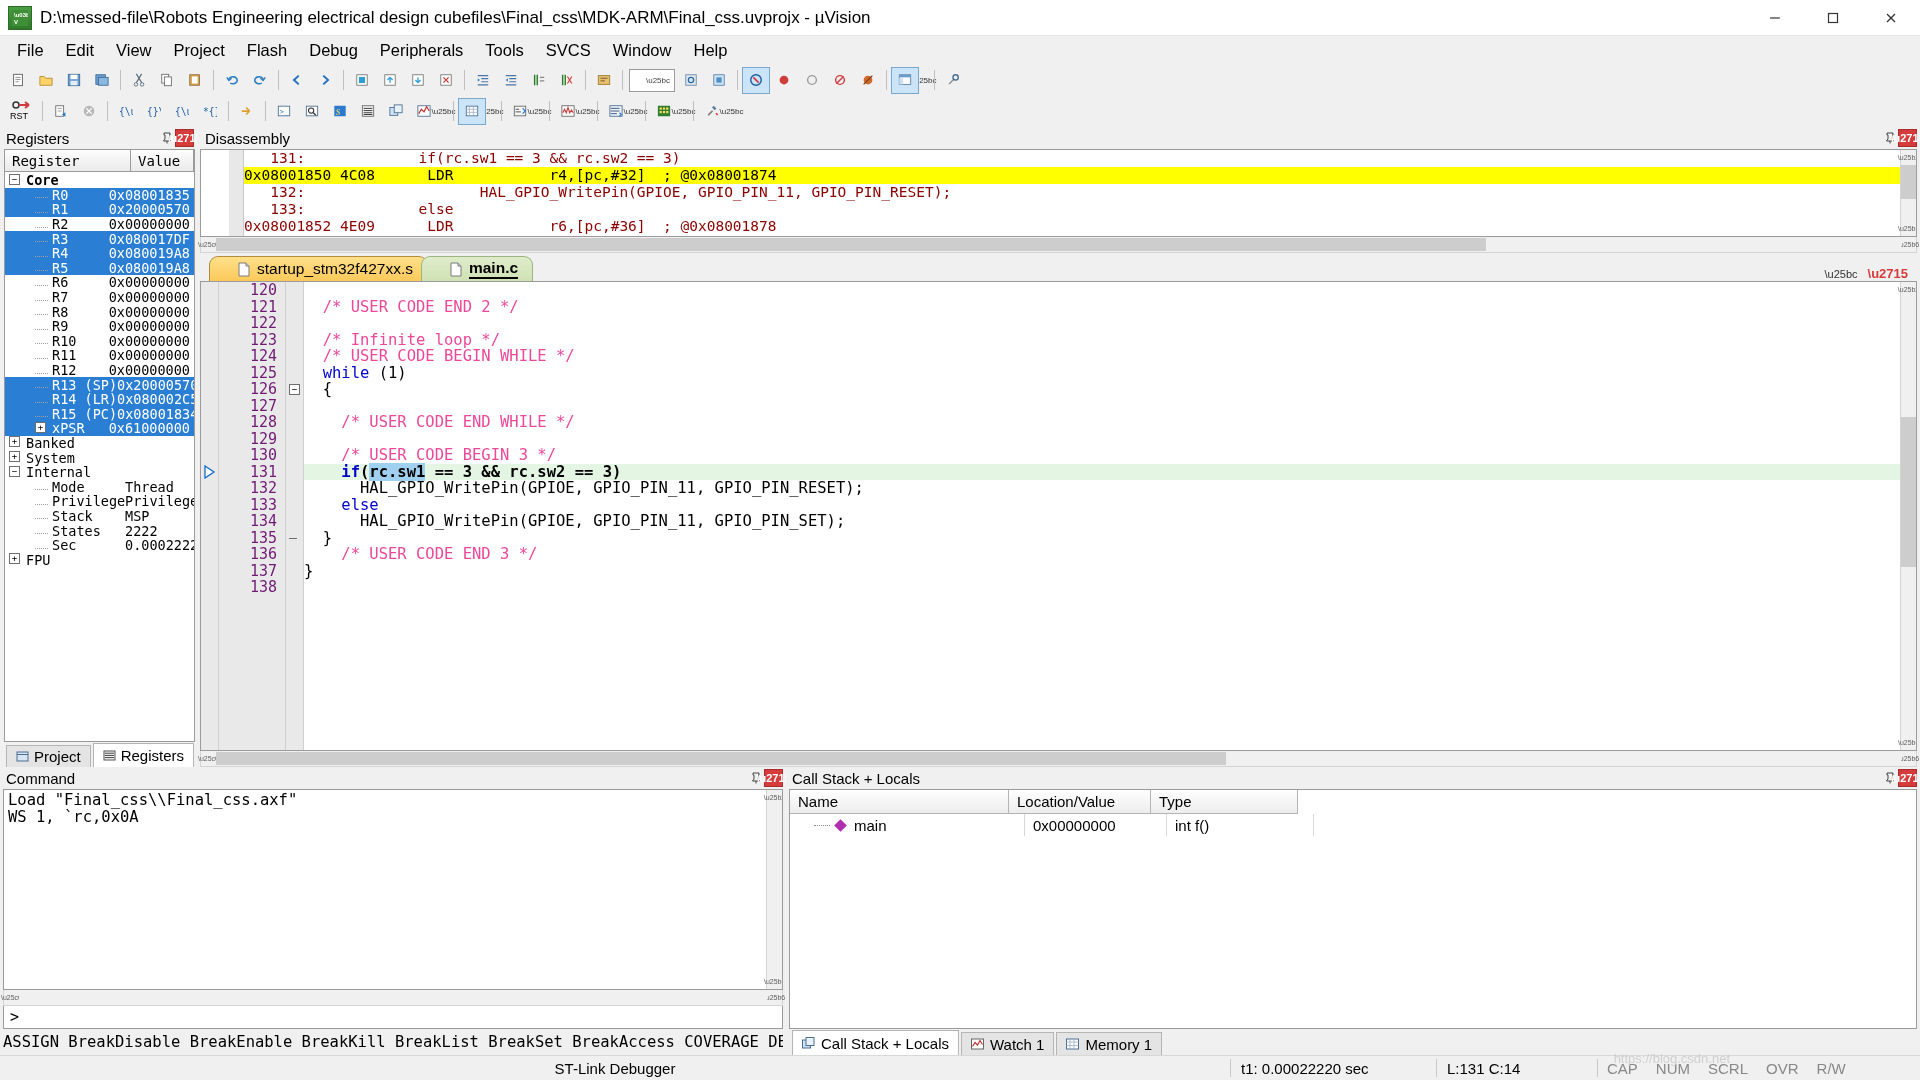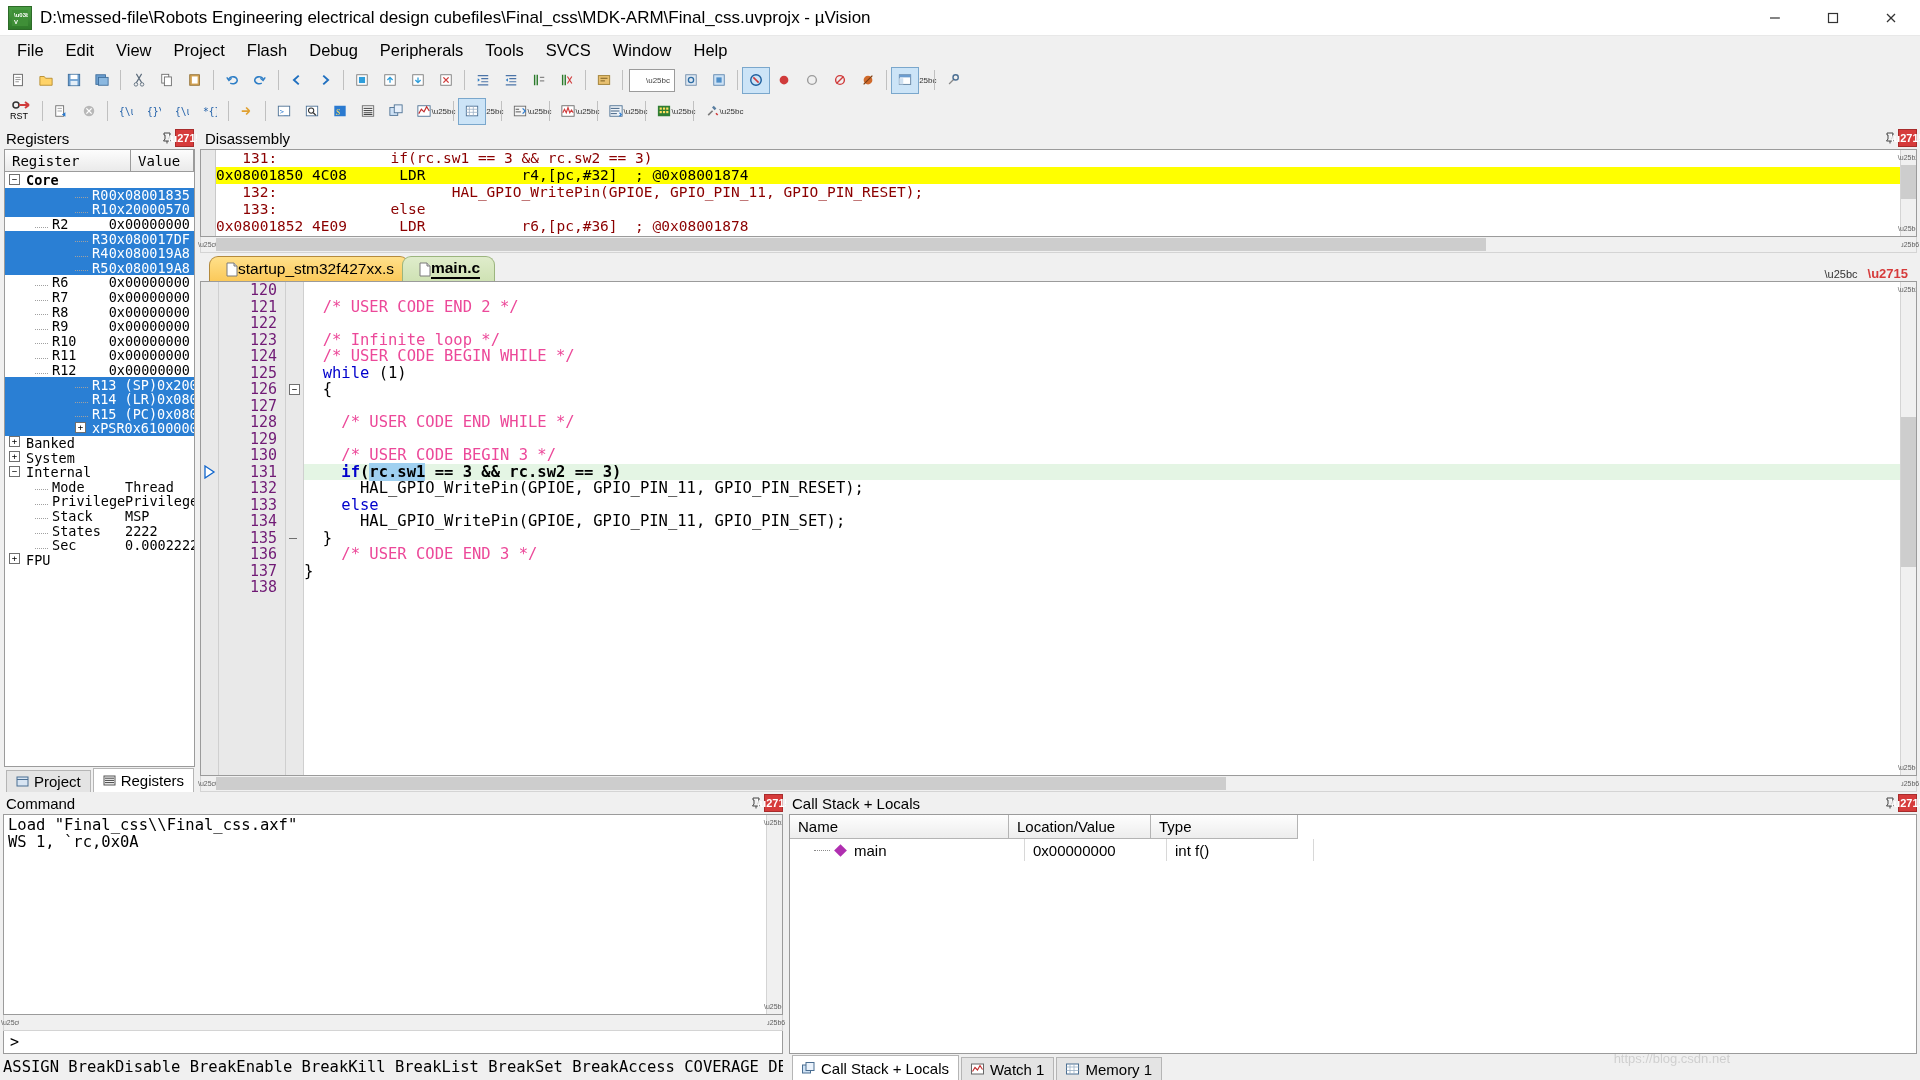--- a/index.html
+++ b/index.html
@@ -43,57 +43,57 @@
   .close-ico{width:17px;height:16px;margin-right:3px;background:#d63b3b;color:#fff;font-size:11px;font-weight:bold;
     display:flex;align-items:center;justify-content:center;border:1px solid #a82c2c;}
   .reg-body{flex:1 1 auto;margin:0 2px 0 4px;background:#fff;border:1px solid #9b9b9b;display:flex;flex-direction:column;min-height:0;overflow:hidden;}
   .reg-hdr{display:flex;height:21px;background:#f0f0f0;border-bottom:1px solid #9b9b9b;flex:0 0 auto;}
   .reg-hdr div{font-family:"DejaVu Sans Mono",monospace;font-size:14px;display:flex;align-items:center;padding-left:7px;
     border-right:1px solid #9b9b9b;background:linear-gradient(#fdfdfd,#eaeaea);}
   .reg-hdr .c1{width:118px;}
   .reg-hdr .c2{flex:1 1 auto;}
   .reg-rows{flex:1 1 auto;overflow:hidden;font-family:"DejaVu Sans Mono",monospace;font-size:13.5px;padding-top:1px;}
   .rrow{height:14.6px;display:flex;align-items:center;white-space:nowrap;}
-  .rrow.sel{background:#2a7fd4;color:#fff;padding-left:40px;}
+  .rrow.sel{background:#2a7fd4;color:#fff;}
   .rname{display:flex;align-items:center;}
   .rval{margin-left:auto;padding-right:4px;}
   .tw{width:13px;height:13px;display:inline-block;flex:0 0 auto;position:relative;}
   .tbox{width:9px;height:9px;border:1px solid #6f6f6f;background:#fff;display:flex;align-items:center;justify-content:center;
     font-size:9px;line-height:7px;color:#000;font-family:"DejaVu Sans Mono",monospace;}
   .ind{display:inline-block;flex:0 0 auto;}
 
   
   .dock-tabs{height:25px;display:flex;align-items:flex-end;padding-left:6px;flex:0 0 auto;gap:2px;background:#f0f0f0;}
   .dtab{height:21px;display:flex;align-items:center;gap:5px;padding:0 9px;font-size:15px;background:#e4e4e4;
     border:1px solid #b5b5b5;border-bottom:none;color:#000;}
   .dtab.active{background:#fff;height:23px;}
 
   
   .rightcol{flex:1 1 auto;display:flex;flex-direction:column;min-width:0;}
 
   
   .disasm{flex:0 0 auto;display:flex;flex-direction:column;}
   .disasm-head{height:22px;display:flex;align-items:center;background:#f0f0f0;padding-left:8px;font-size:15px;}
-  .disasm-body{height:86px;margin:0 3px 0 3px;background:#fff;border:1px solid #9b9b9b;display:flex;position:relative;overflow:hidden;}
+  .disasm-body{height:86px;margin:0 3px 0 3px;background:#fff;border:1px solid #9b9b9b;display:flex;position:relative;overflow:hidden;padding-left:28px;}
   .gutter{width:14px;flex:0 0 auto;background:#e8e8e8;border-right:1px solid #c9c9c9;}
   .dis-lines{flex:1 1 auto;font-family:"DejaVu Sans Mono",monospace;font-size:14.5px;overflow:hidden;white-space:pre;position:relative;}
   .dline{height:17px;line-height:17px;white-space:pre;color:#8B0000;}
   .dline.hl{background:#ffff00;color:#000;}
   .vscroll{width:15px;flex:0 0 auto;background:#f0f0f0;border-left:1px solid #d4d4d4;display:flex;flex-direction:column;}
   .sc-arrow{height:15px;background:#f0f0f0;display:flex;align-items:center;justify-content:center;font-size:7px;color:#606060;}
   .sc-track{flex:1 1 auto;background:#f0f0f0;}
   .sc-thumb{background:#cdcdcd;}
   .hscroll{height:15px;margin:0 3px;background:#f0f0f0;display:flex;align-items:center;border:1px solid #d4d4d4;border-top:none;}
   .hs-arrow{width:15px;height:13px;display:flex;align-items:center;justify-content:center;font-size:7px;color:#606060;}
   .hs-track{flex:1 1 auto;height:13px;background:#f0f0f0;position:relative;}
   .hs-thumb{position:absolute;top:0;height:13px;background:#cdcdcd;}
 
   
   .edtabs{height:28px;display:flex;align-items:flex-end;padding-left:12px;flex:0 0 auto;position:relative;}
-  .etab{height:24px;display:flex;align-items:center;padding:0 14px 0 16px;font-size:15.5px;color:#000;
+  .etab{height:24px;display:flex;align-items:center;gap:7px;padding:0 14px 0 28px;font-size:15.5px;color:#000;
     border:1px solid #b48a3c;border-bottom:none;border-radius:9px 9px 0 0;margin-right:-7px;position:relative;}
   .etab.t1{background:linear-gradient(#ffe08a,#fbc95a);}
   .etab.t2{background:linear-gradient(#dfeccb,#cfe2b4);border-color:#9cb57e;z-index:2;font-weight:bold;}
   .etab .uline{border-bottom:2px solid #000;}
   .etab-ctrl{margin-left:auto;display:flex;align-items:center;gap:10px;padding-right:12px;}
   .etab-ctrl .ic{font-size:11px;color:#333;}
   .etab-ctrl .xic{color:#d63b3b;font-weight:bold;font-size:13px;}
 
   
   .editor{flex:1 1 auto;margin:0 3px;background:#fff;border:1px solid #9b9b9b;display:flex;min-height:0;overflow:hidden;}
@@ -1043,15 +1043,30 @@
                 <rect x="0.5" y="1" width="12" height="10" fill="#fff" stroke="#4a6e92"></rect>
                 <path d="M0.5 4h12M0.5 7.5h12M4 1v10M8 1v10" stroke="#9ab0c5" stroke-width=".8"></path>
               </svg>
             </span>
           <span>Memory 1</span>
         </div>
       </div>
     </div>
   </div>
 
+  <div class="statusbar">
+    <div class="st-seg" style="width:1210px;">
+      <span style="margin:0 auto;">ST-Link Debugger</span>
+    </div>
+    <div class="st-sep"></div>
+    <div class="st-seg" style="width:185px;">t1: 0.00022220 sec</div>
+    <div class="st-sep"></div>
+    <div class="st-seg" style="width:140px;">L:131 C:14</div>
+    <div class="st-sep"></div>
+    <div class="st-caps">CAP</div>
+    <div class="st-caps">NUM</div>
+    <div class="st-caps">SCRL</div>
+    <div class="st-caps">OVR</div>
+    <div class="st-caps">R/W</div>
+  </div>
 
   <div class="wm">https://blog.csdn.net</div>
 </div>
 
 </body></html>

